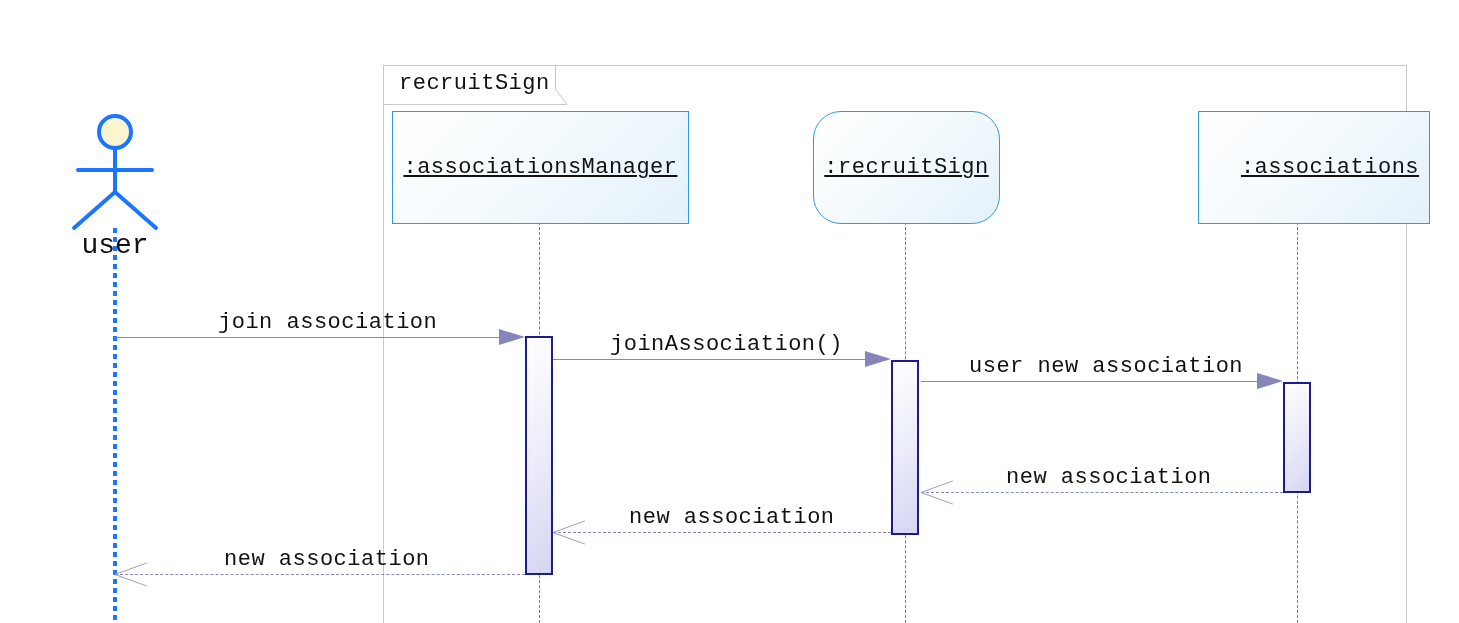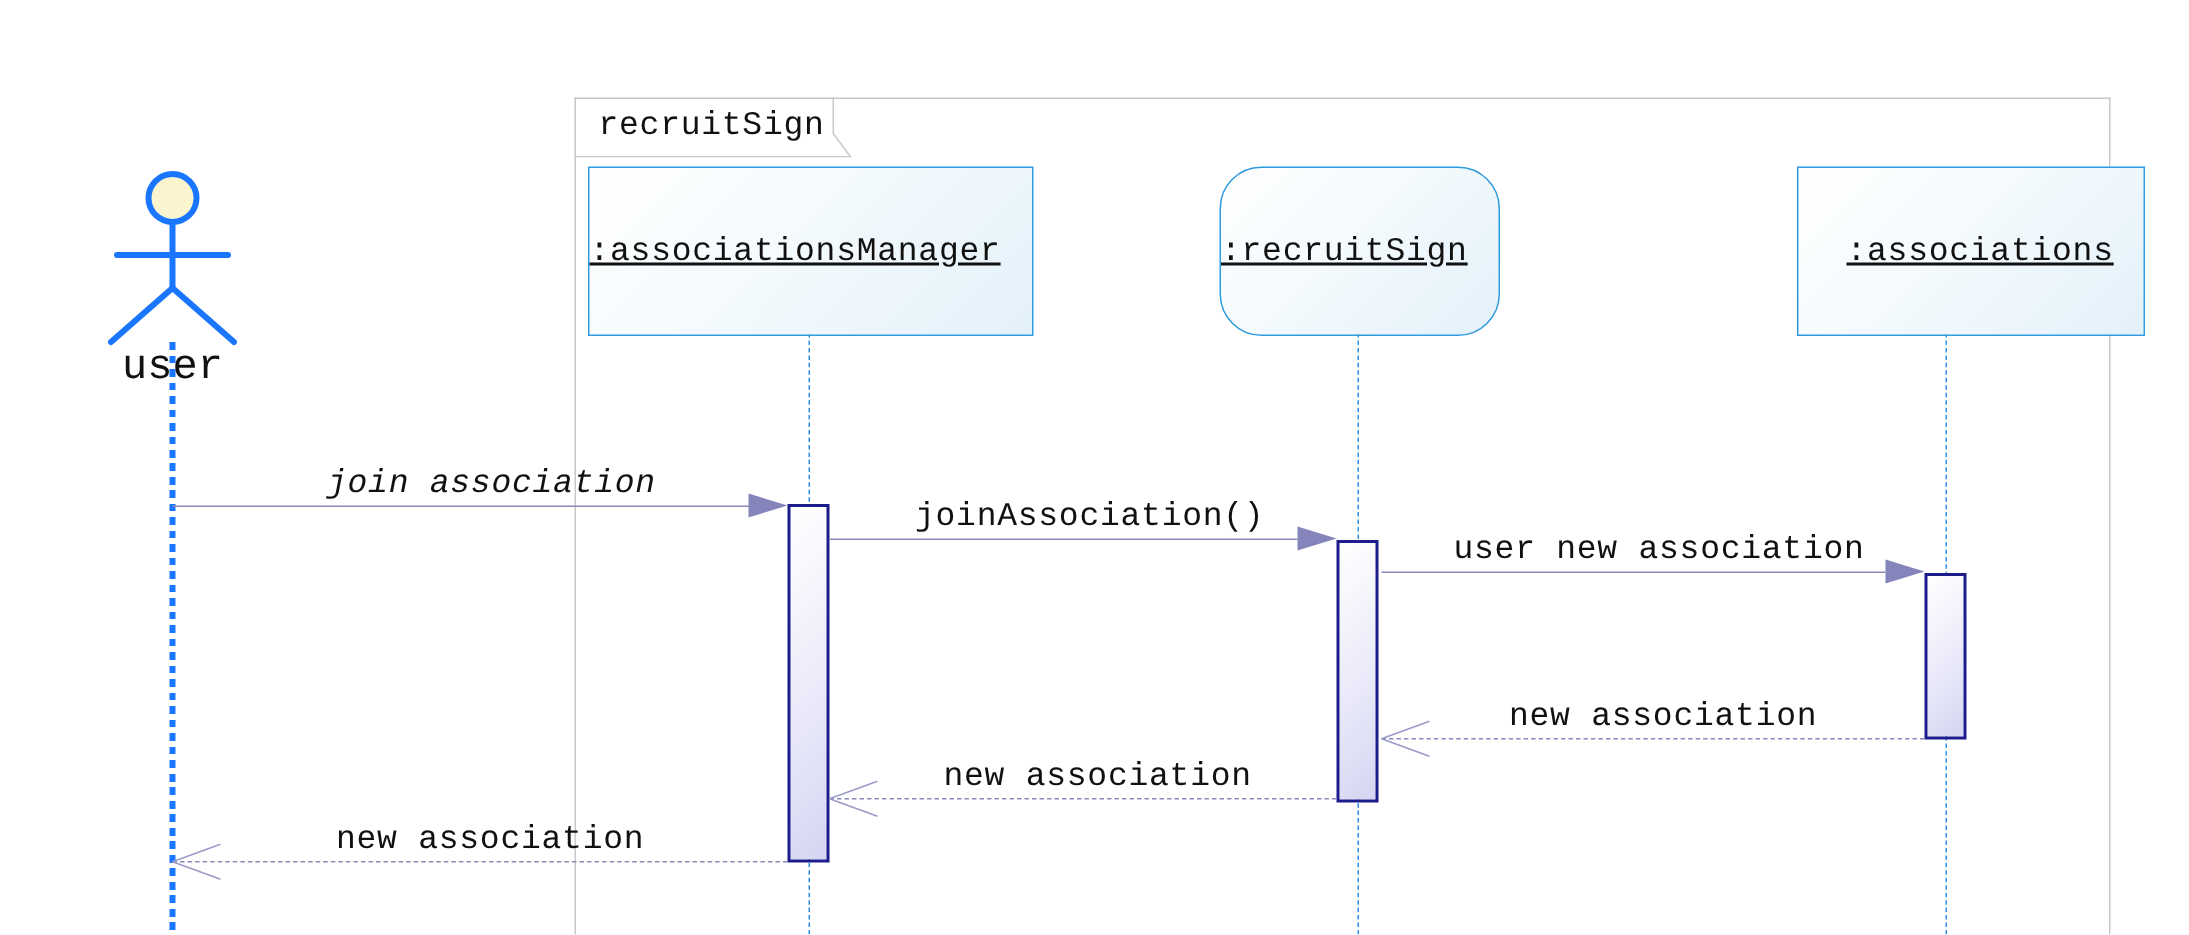--- a/index.html
+++ b/index.html
@@ -39,21 +39,21 @@
     top:222px;width:0;height:401px;
     border-left:1px dashed #2b8fe8;
   }
   .ll-1{left:539px;} .ll-2{left:905px;} .ll-3{left:1297px;}
 
   
   .obj-box{
     top:111px;height:111px;
     border:1px solid #2e9adf;
     background:linear-gradient(135deg,#ffffff 0%,#f4fafd 45%,#e3f1fa 100%);
-    display:flex;align-items:center;
+    display:flex;align-items:center;justify-content:center;
     font-size:22px;letter-spacing:0.5px;
   }
   .obj-box span{text-decoration:underline;}
   .box-1{left:392px;width:295px;}
   .box-2{left:813px;width:185px;border-radius:28px;}
   .box-3{left:1198px;width:198px;padding-left:32px;}
 
   
   .activation{
     width:28px;
@@ -120,21 +120,21 @@
 <div class="abs obj-box box-3">
   <span>:associations</span>
 </div>
 
 <div class="abs activation act-1"></div>
 <div class="abs activation act-2"></div>
 <div class="abs activation act-3"></div>
 
 <div class="abs msg-line" style="left:115px;top:337px;width:385px;"></div>
 <div class="abs arrow-solid" style="left:499px;top:329px;"></div>
-<div class="abs msg-label" style="left:218px;top:310px;width:214px;font-style:italic;">join association</div>
+<div class="abs msg-label" style="left:218px;top:310px;width:214px;">join association</div>
 
 <div class="abs msg-line" style="left:553px;top:359px;width:312px;"></div>
 <div class="abs arrow-solid" style="left:865px;top:351px;"></div>
 <div class="abs msg-label" style="left:610px;top:332px;width:226px;">joinAssociation()</div>
 
 <div class="abs msg-line" style="left:921px;top:381px;width:336px;"></div>
 <div class="abs arrow-solid" style="left:1257px;top:373px;"></div>
 <div class="abs msg-label" style="left:969px;top:354px;width:266px;">user new association</div>
 
 <div class="abs msg-line dashed" style="left:921px;top:492px;width:362px;"></div>

